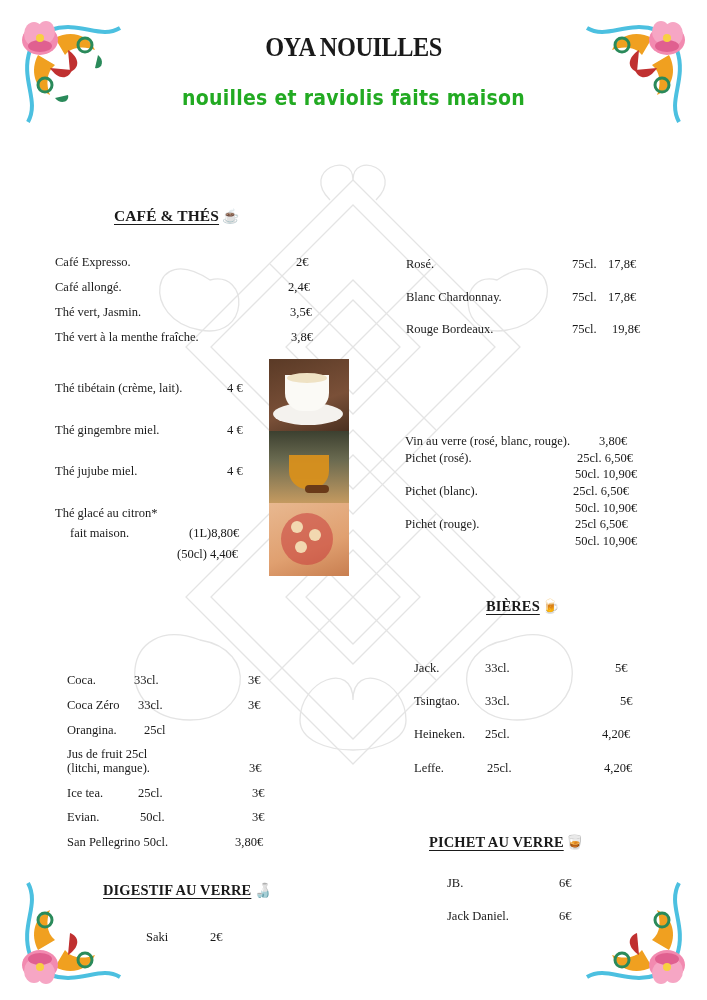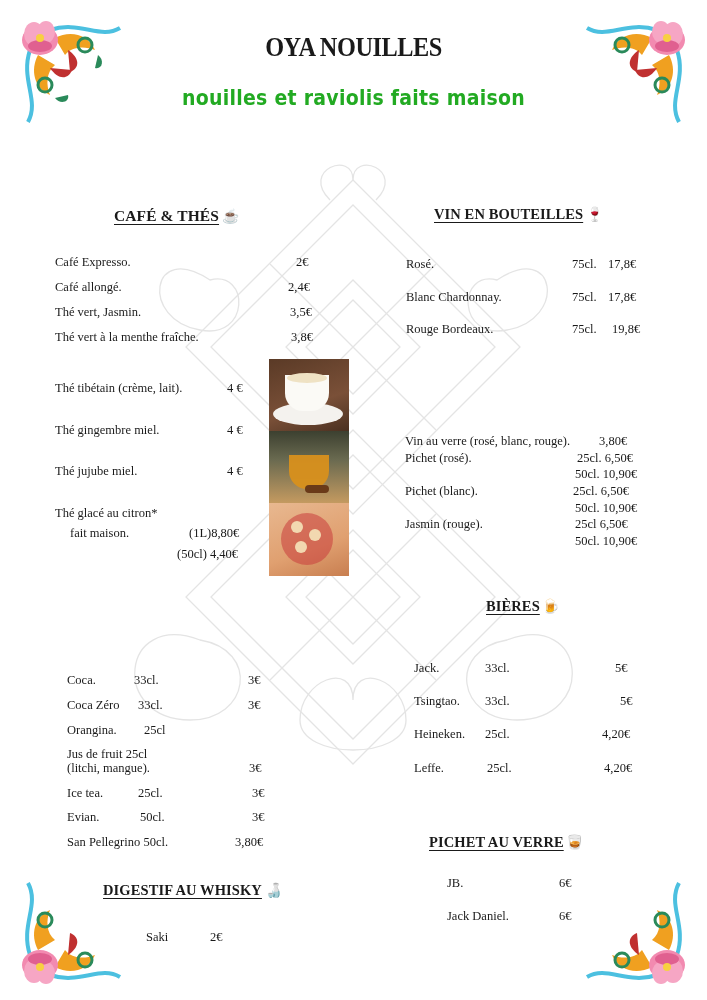--- a/index.html
+++ b/index.html
@@ -194,23 +194,20 @@
       <div style="position:absolute; left:36px; top:54px; width:24px; height:8px; border-radius:4px; background:#6a3a18;"></div>
     </div>
     <div class="ph ph3">
       <div style="position:absolute; left:12px; top:10px; width:52px; height:52px; border-radius:50%; background:rgba(200,60,60,0.55);"></div>
       <div style="position:absolute; left:22px; top:18px; width:12px; height:12px; border-radius:50%; background:#f2d8b0;"></div>
       <div style="position:absolute; left:40px; top:26px; width:12px; height:12px; border-radius:50%; background:#f2d8b0;"></div>
       <div style="position:absolute; left:26px; top:38px; width:12px; height:12px; border-radius:50%; background:#f2d8b0;"></div>
     </div>
   </div>
 
-  <div class="h" style="left:434px; top:206px; font-size:14.5px;">
-    <span>VIN EN BOUTEILLES</span><span class="ico" style="color:#c01020">🍷</span>
-  </div>
   <div>
     <div class="row" style="left:406px; top:257px;">
       <span class="col" style="left:0">Rosé.</span>
       <span class="col" style="left:166px">75cl.</span>
       <span class="col" style="left:202px">17,8€</span>
     </div>
     <div class="row" style="left:406px; top:290px;">
       <span class="col" style="left:0">Blanc Chardonnay.</span>
       <span class="col" style="left:166px">75cl.</span>
       <span class="col" style="left:202px">17,8€</span>
@@ -235,21 +232,21 @@
       <span class="col" style="left:170px">50cl. 10,90€</span>
     </div>
     <div class="row" style="left:405px; top:484px;">
       <span class="col" style="left:0">Pichet (blanc).</span>
       <span class="col" style="left:168px">25cl.   6,50€</span>
     </div>
     <div class="row" style="left:405px; top:501px;">
       <span class="col" style="left:170px">50cl. 10,90€</span>
     </div>
     <div class="row" style="left:405px; top:517px;">
-      <span class="col" style="left:0">Jasmin (rouge).</span>
+      <span class="col" style="left:0">Pichet (rouge).</span>
       <span class="col" style="left:170px">25cl    6,50€</span>
     </div>
     <div class="row" style="left:405px; top:534px;">
       <span class="col" style="left:170px">50cl.  10,90€</span>
     </div>
   </div>
 
   <div>
     <div class="row" style="left:67px; top:673px;">
       <span class="col" style="left:0">Coca.</span>
@@ -322,21 +319,21 @@
       <span class="col" style="left:0">JB.</span>
       <span class="col" style="left:112px">6€</span>
     </div>
     <div class="row" style="left:447px; top:909px;">
       <span class="col" style="left:0">Jack Daniel.</span>
       <span class="col" style="left:112px">6€</span>
     </div>
   </div>
 
   <div class="h" style="left:103px; top:882px; font-size:14.5px;">
-    <span>DIGESTIF AU WHISKY</span><span class="ico" style="color:#bbb">🍶</span>
+    <span>DIGESTIF AU VERRE</span><span class="ico" style="color:#bbb">🍶</span>
   </div>
   <div>
     <div class="row" style="left:146px; top:930px;">
       <span class="col" style="left:0">Saki</span>
       <span class="col" style="left:64px">2€</span>
     </div>
   </div>
 
 </div>
 

